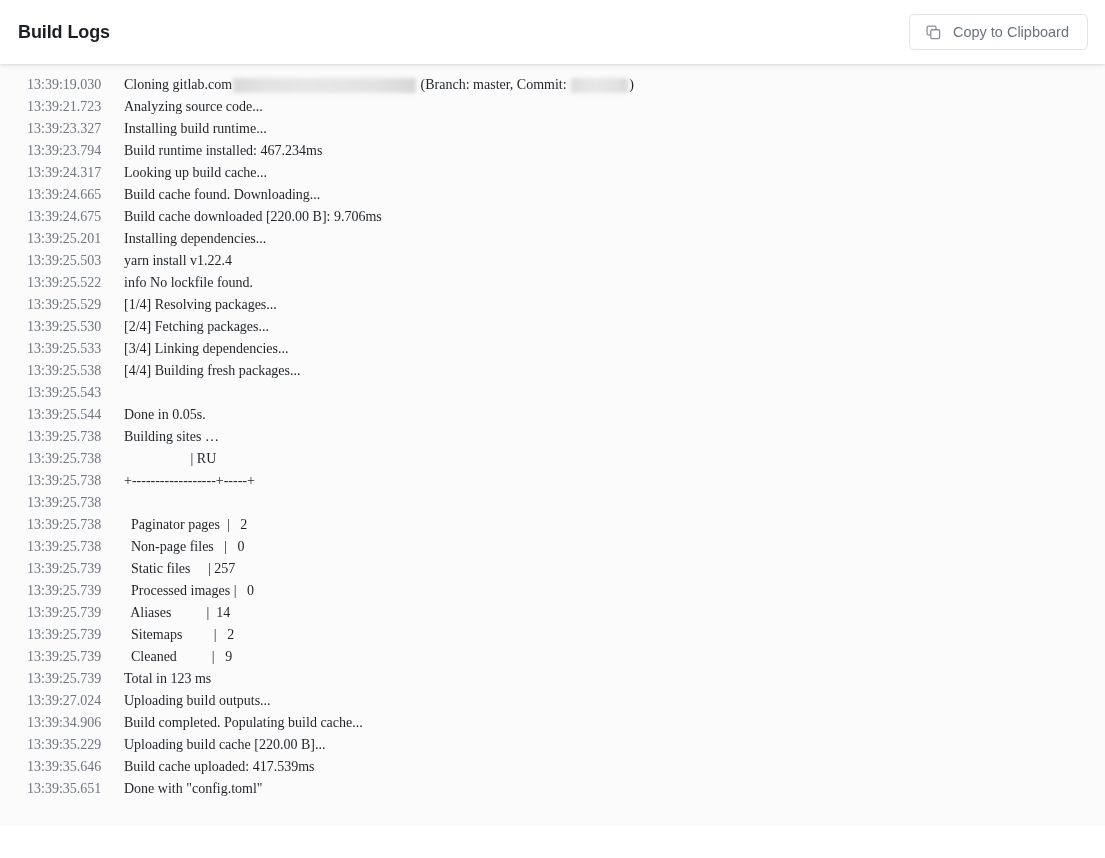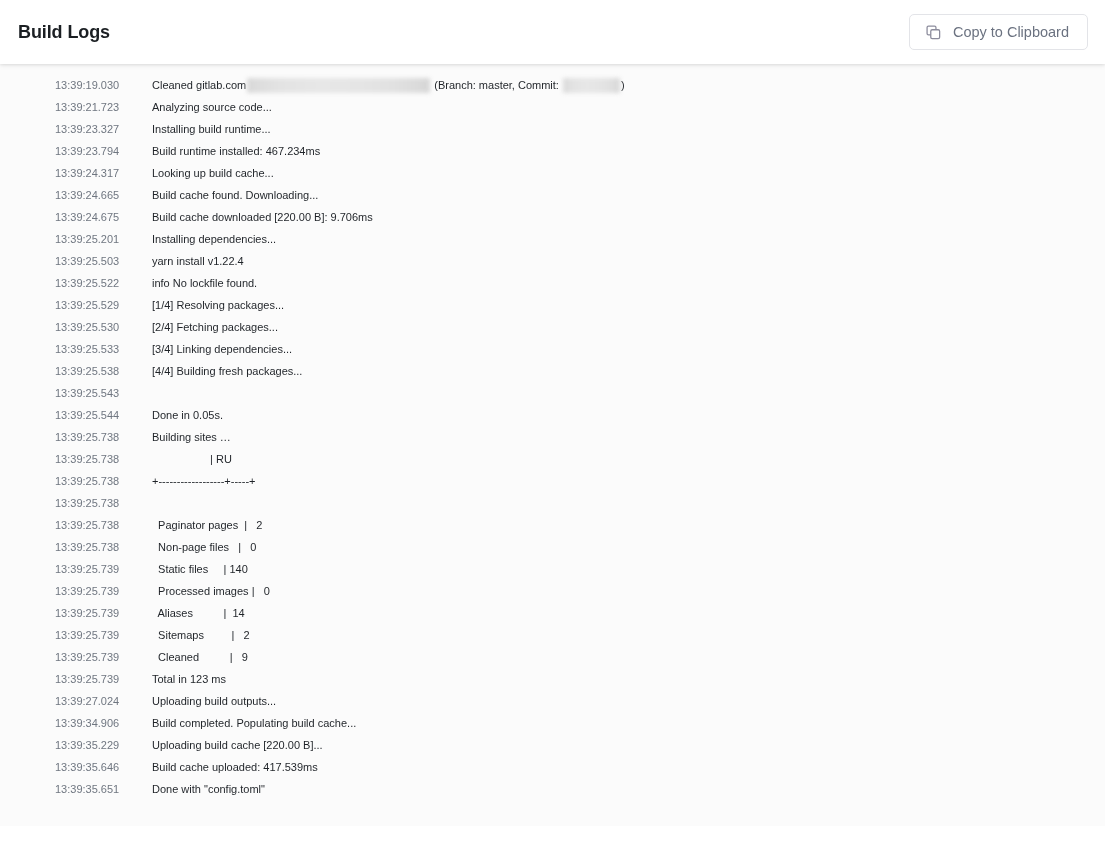--- a/index.html
+++ b/index.html
@@ -75,24 +75,23 @@
   
   .log-wrap {
     flex: 1 1 auto;
     background: #fbfbfb;
     overflow: hidden;
     padding-top: 10px;
     box-sizing: border-box;
   }
 
   .log {
-    font-family: Liberation Sans, sans-serif;
-    font-size: 11px;
+    font-family: Liberation Serif, serif;
+    font-size: 14px;
     line-height: 22px;
-    margin-left: 28px;
   }
 
   .log-row {
     display: flex;
     align-items: flex-start;
     height: 22px;
     white-space: pre;
   }
 
   .ts {
@@ -144,21 +143,21 @@
           <rect x="2.2" y="2.2" width="9.4" height="9.4" rx="1.5"></rect>
           <rect x="6.1" y="6.1" width="9.4" height="9.4" rx="1.5" fill="#ffffff"></rect>
         </svg>
       </span>
       <span class="label">Copy to Clipboard</span>
     </button>
   </div>
 
   <div class="log-wrap">
     <div class="log" id="log-body">
-        <div class="log-row"><span class="ts">13:39:19.030</span><span class="msg"><span>Cleaned gitlab.com</span><span class="redacted repo"></span><span> (Branch: master, Commit: </span><span class="redacted commit"></span><span>)</span></span></div>
+        <div class="log-row"><span class="ts">13:39:19.030</span><span class="msg"><span>Cloning gitlab.com</span><span class="redacted repo"></span><span> (Branch: master, Commit: </span><span class="redacted commit"></span><span>)</span></span></div>
         <div class="log-row"><span class="ts">13:39:21.723</span><span class="msg">Analyzing source code...</span></div>
         <div class="log-row"><span class="ts">13:39:23.327</span><span class="msg">Installing build runtime...</span></div>
         <div class="log-row"><span class="ts">13:39:23.794</span><span class="msg">Build runtime installed: 467.234ms</span></div>
         <div class="log-row"><span class="ts">13:39:24.317</span><span class="msg">Looking up build cache...</span></div>
         <div class="log-row"><span class="ts">13:39:24.665</span><span class="msg">Build cache found. Downloading...</span></div>
         <div class="log-row"><span class="ts">13:39:24.675</span><span class="msg">Build cache downloaded [220.00 B]: 9.706ms</span></div>
         <div class="log-row"><span class="ts">13:39:25.201</span><span class="msg">Installing dependencies...</span></div>
         <div class="log-row"><span class="ts">13:39:25.503</span><span class="msg">yarn install v1.22.4</span></div>
         <div class="log-row"><span class="ts">13:39:25.522</span><span class="msg">info No lockfile found.</span></div>
         <div class="log-row"><span class="ts">13:39:25.529</span><span class="msg">[1/4] Resolving packages...</span></div>
@@ -166,21 +165,21 @@
         <div class="log-row"><span class="ts">13:39:25.533</span><span class="msg">[3/4] Linking dependencies...</span></div>
         <div class="log-row"><span class="ts">13:39:25.538</span><span class="msg">[4/4] Building fresh packages...</span></div>
         <div class="log-row"><span class="ts">13:39:25.543</span></div>
         <div class="log-row"><span class="ts">13:39:25.544</span><span class="msg">Done in 0.05s.</span></div>
         <div class="log-row"><span class="ts">13:39:25.738</span><span class="msg">Building sites …</span></div>
         <div class="log-row"><span class="ts">13:39:25.738</span><span class="msg">                   | RU</span></div>
         <div class="log-row"><span class="ts">13:39:25.738</span><span class="msg">+------------------+-----+</span></div>
         <div class="log-row"><span class="ts">13:39:25.738</span></div>
         <div class="log-row"><span class="ts">13:39:25.738</span><span class="msg">  Paginator pages  |   2</span></div>
         <div class="log-row"><span class="ts">13:39:25.738</span><span class="msg">  Non-page files   |   0</span></div>
-        <div class="log-row"><span class="ts">13:39:25.739</span><span class="msg">  Static files     | 140</span></div>
+        <div class="log-row"><span class="ts">13:39:25.739</span><span class="msg">  Static files     | 257</span></div>
         <div class="log-row"><span class="ts">13:39:25.739</span><span class="msg">  Processed images |   0</span></div>
         <div class="log-row"><span class="ts">13:39:25.739</span><span class="msg">  Aliases          |  14</span></div>
         <div class="log-row"><span class="ts">13:39:25.739</span><span class="msg">  Sitemaps         |   2</span></div>
         <div class="log-row"><span class="ts">13:39:25.739</span><span class="msg">  Cleaned          |   9</span></div>
         <div class="log-row"><span class="ts">13:39:25.739</span><span class="msg">Total in 123 ms</span></div>
         <div class="log-row"><span class="ts">13:39:27.024</span><span class="msg">Uploading build outputs...</span></div>
         <div class="log-row"><span class="ts">13:39:34.906</span><span class="msg">Build completed. Populating build cache...</span></div>
         <div class="log-row"><span class="ts">13:39:35.229</span><span class="msg">Uploading build cache [220.00 B]...</span></div>
         <div class="log-row"><span class="ts">13:39:35.646</span><span class="msg">Build cache uploaded: 417.539ms</span></div>
         <div class="log-row"><span class="ts">13:39:35.651</span><span class="msg">Done with "config.toml"</span></div>

